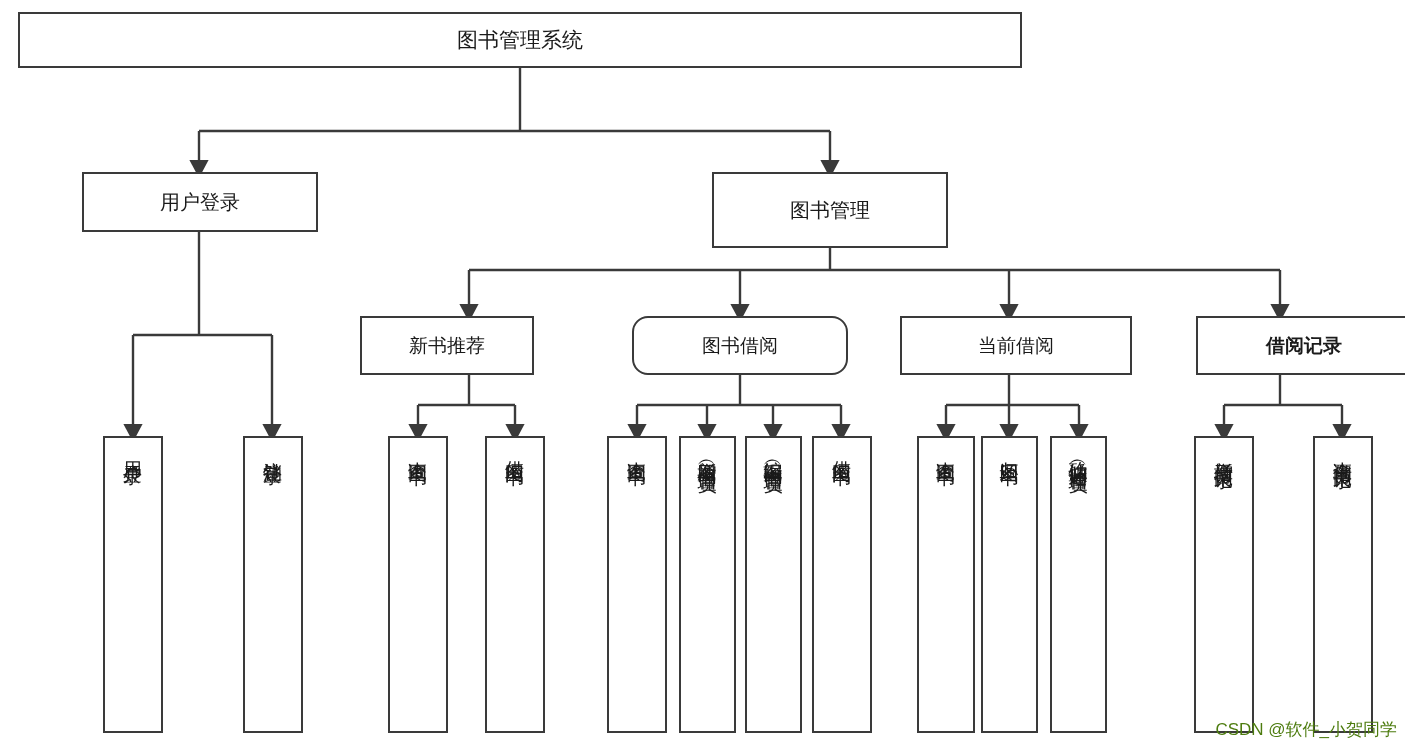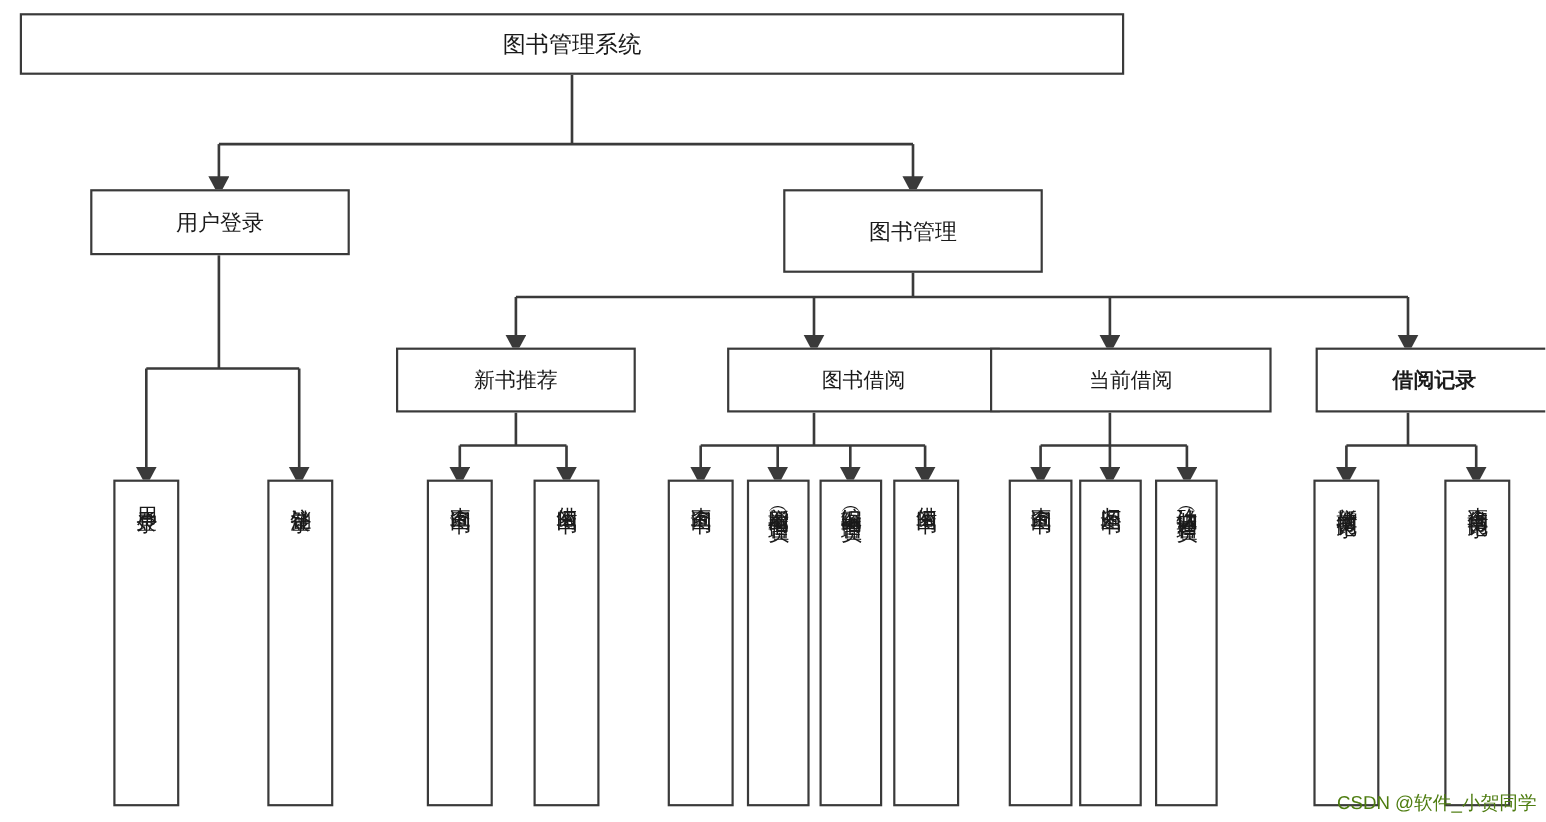--- a/index.html
+++ b/index.html
@@ -133,25 +133,25 @@
     <path class="wire" marker-end="url(#ah)" d="M1224,405 L1224,427"></path>
     <path class="wire" marker-end="url(#ah)" d="M1342,405 L1342,427"></path>
   </svg>
 
   <div class="node root" style="left:18px; top:12px; width:1004px; height:56px;">图书管理系统</div>
 
   <div class="node level2" style="left:82px; top:172px; width:236px; height:60px;">用户登录</div>
 
   <div class="node level2" style="left:712px; top:172px; width:236px; height:76px;">图书管理</div>
 
-  <div class="node level3" style="left:360px; top:316px; width:218px; height:59px;">新书推荐</div>
+  <div class="node level3" style="left:360px; top:316px; width:174px; height:59px;">新书推荐</div>
 
-  <div class="node level3" style="left:661px; top:316px; width:248px; height:59px;">图书借阅</div>
+  <div class="node level3" style="left:632px; top:316px; width:216px; height:59px;border-radius:16px;">图书借阅</div>
 
-  <div class="node level3" style="left:900px; top:316px; width:256px; height:59px;">当前借阅</div>
+  <div class="node level3" style="left:900px; top:316px; width:232px; height:59px;">当前借阅</div>
 
   <div class="node level3" style="left:1196px; top:316px; width:216px; height:59px;font-weight:bold;">借阅记录</div>
 
   <div class="node leaf" style="left:103px; top:436px; width:60px; height:297px;">
     <span class="vtext">用户登录</span>
   </div>
   <div class="node leaf" style="left:243px; top:436px; width:60px; height:297px;">
     <span class="vtext">注销登录</span>
   </div>
 

